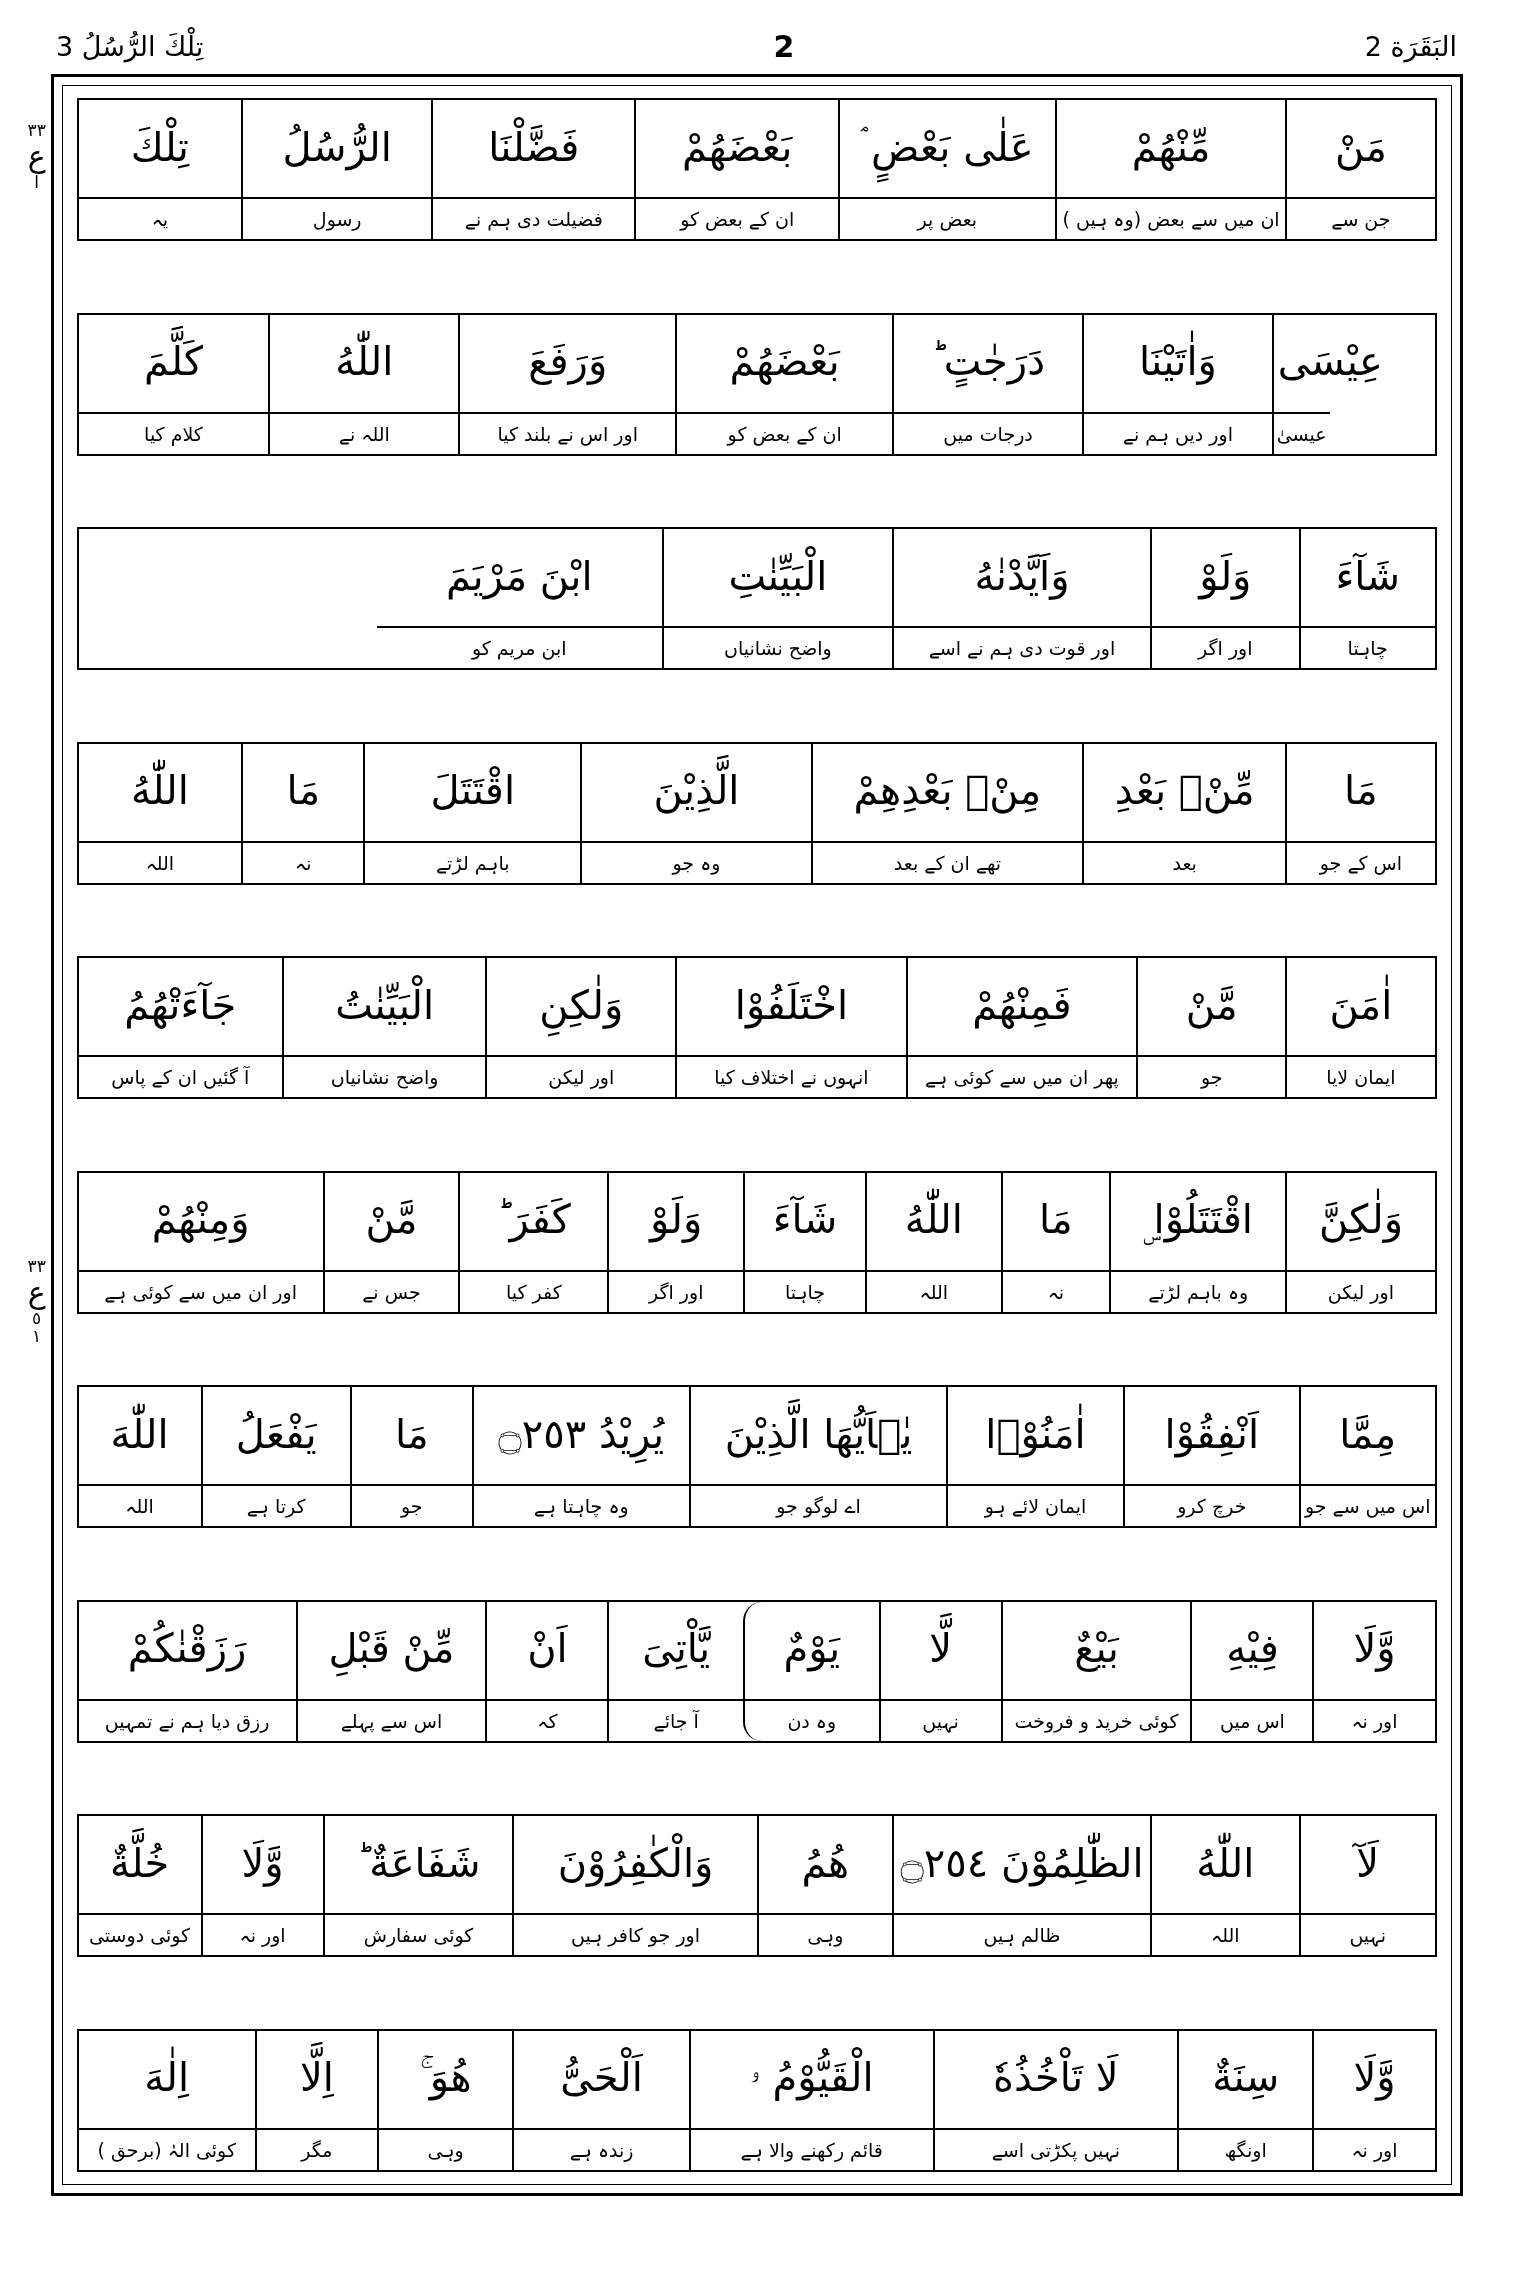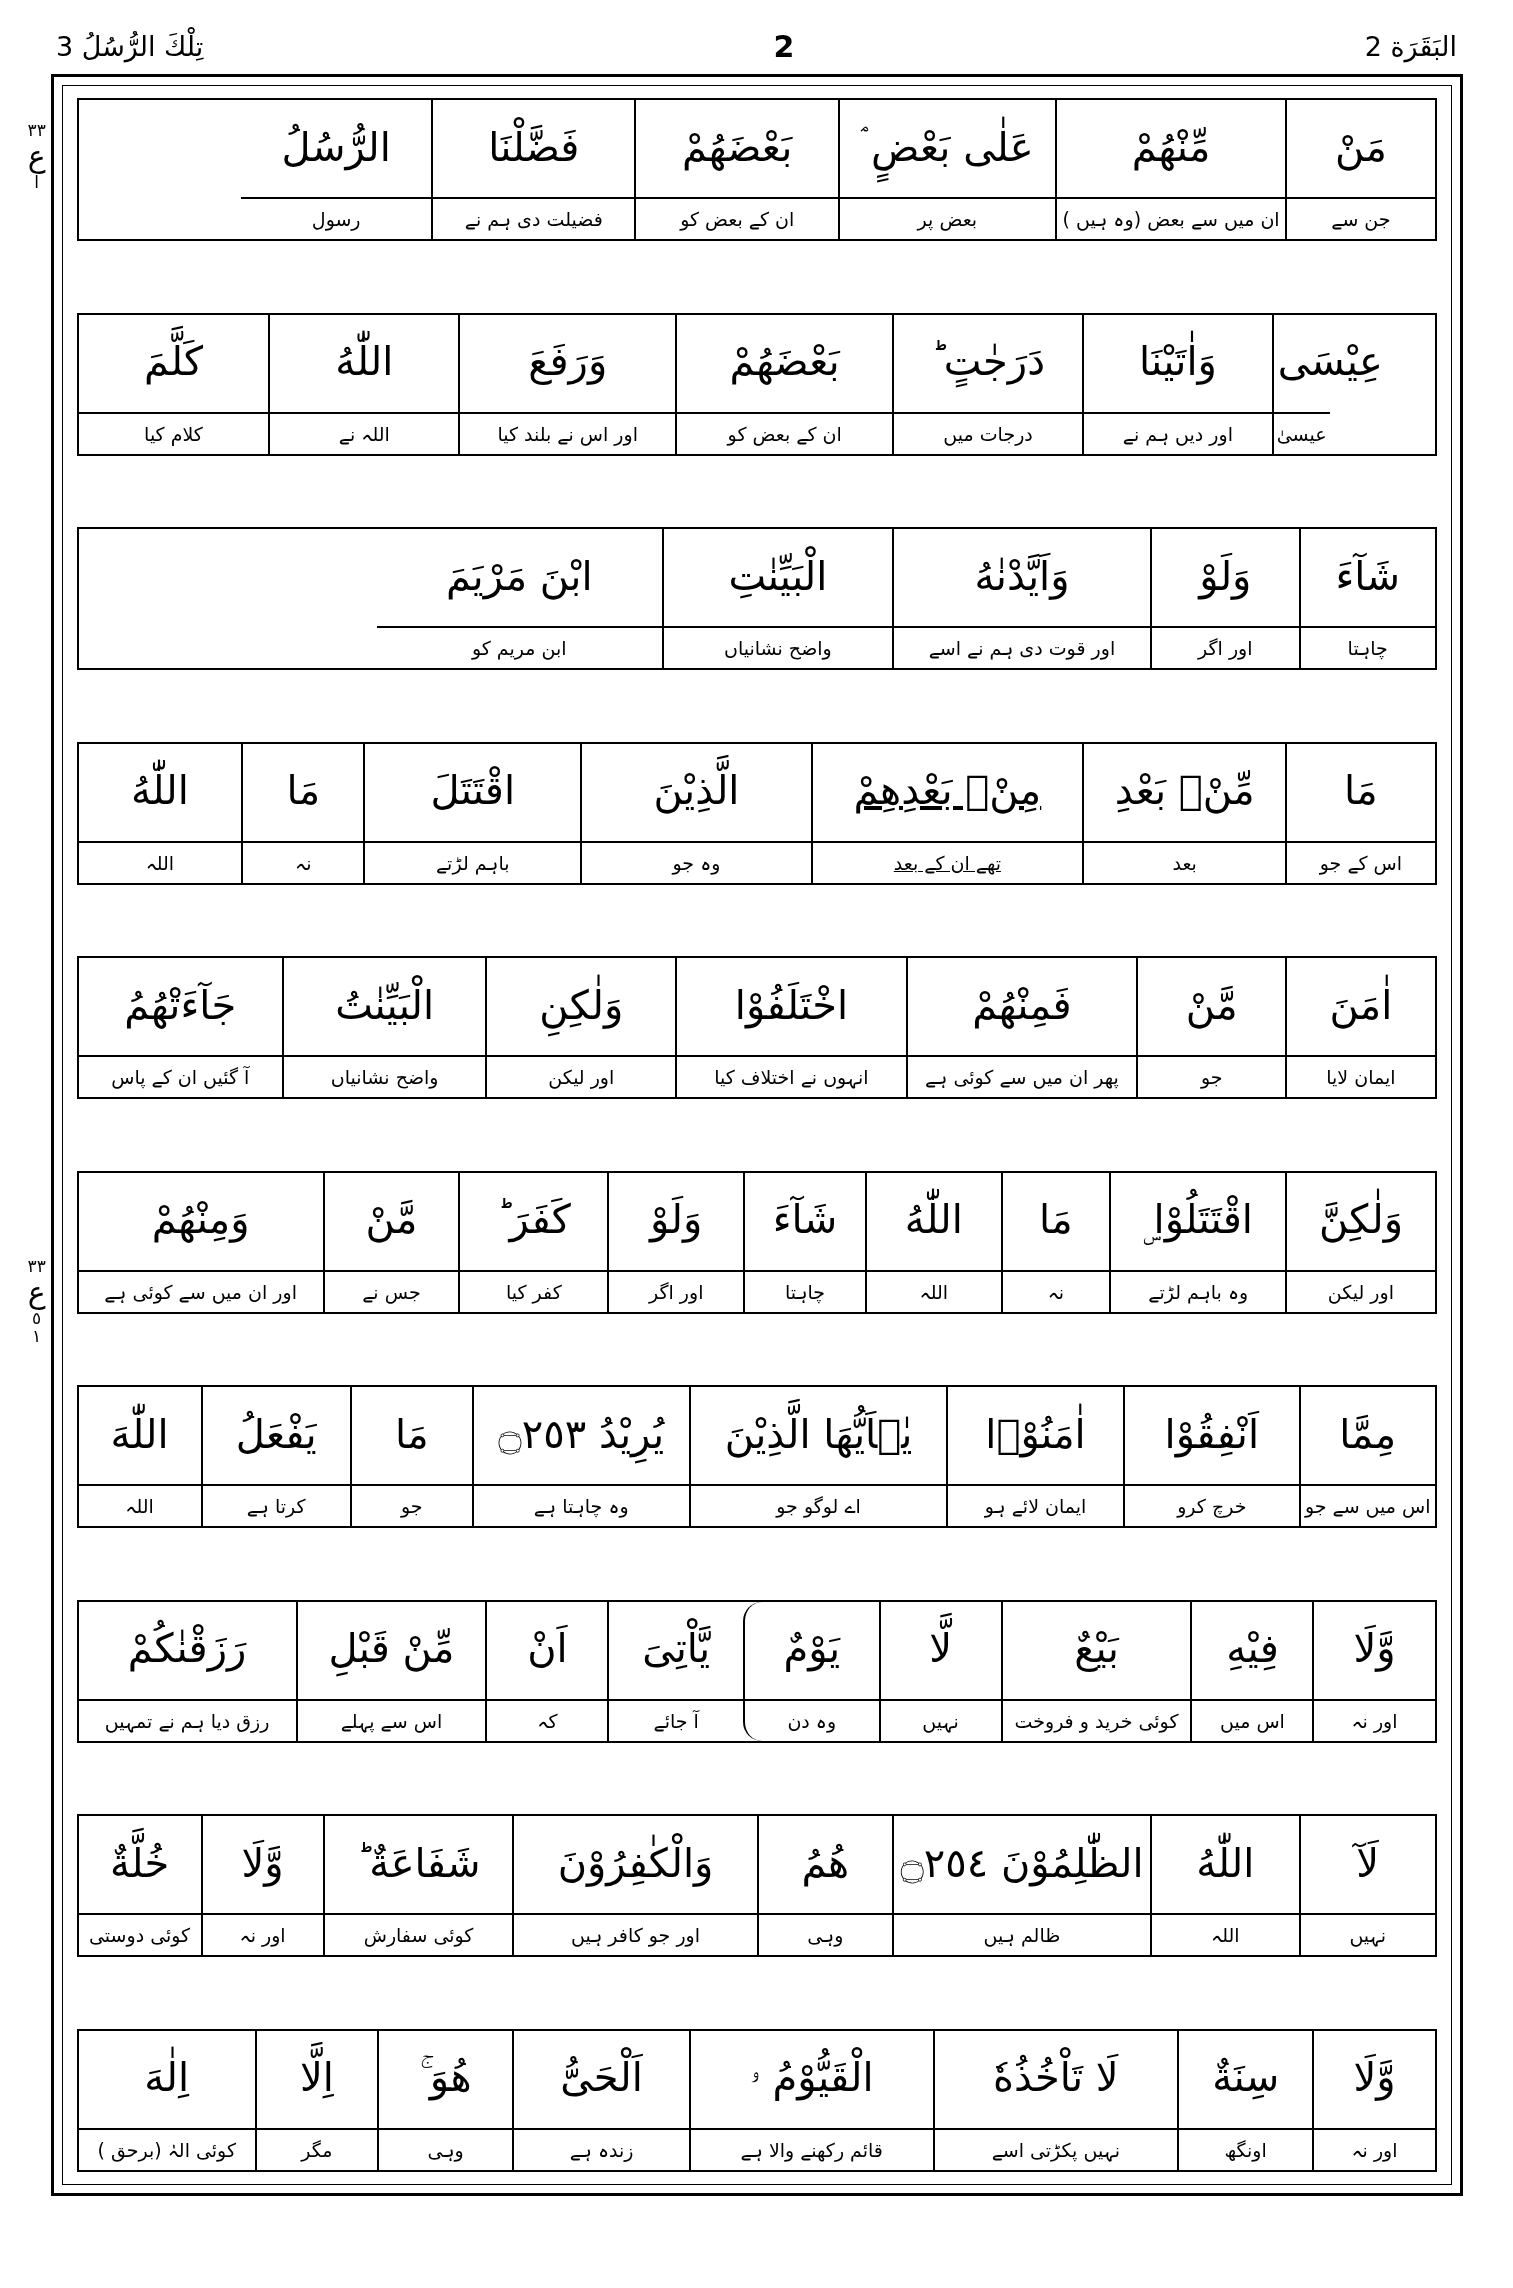--- a/index.html
+++ b/index.html
@@ -169,20 +169,24 @@
             <div class="ur">ان کے بعض کو</div>
           </div>
         <div class="cell" style="flex:0 0 15%;">
             <div class="ar">فَضَّلْنَا</div>
             <div class="ur">فضیلت دی ہم نے</div>
           </div>
         <div class="cell" style="flex:0 0 14%;">
             <div class="ar">الرُّسُلُ</div>
             <div class="ur">رسول</div>
           </div>
+        <div class="cell" style="flex:0 0 12%;">
+            <div class="ar">تِلْكَ</div>
+            <div class="ur">یہ</div>
+          </div>
       </div>
 
       <div class="row">
         <div class="cell" style="flex:0 0 12%;align-items:flex-end;">
             <div class="ar">عِيْسَى</div>
             <div class="ur">عیسیٰ</div>
           </div>
         <div class="cell" style="flex:0 0 14%;">
             <div class="ar">وَاٰتَيْنَا</div>
             <div class="ur">اور دیں ہم نے</div>
@@ -234,21 +238,21 @@
 
       <div class="row">
         <div class="cell" style="flex:0 0 11%;">
             <div class="ar">مَا</div>
             <div class="ur">اس کے جو</div>
           </div>
         <div class="cell" style="flex:0 0 15%;">
             <div class="ar">مِّنْۢ بَعْدِ</div>
             <div class="ur">بعد</div>
           </div>
-        <div class="cell" style="flex:0 0 20%;text-decoration:underline;">
+        <div class="cell" style="flex:0 0 20%;">
             <div class="ar">مِنْۢ بَعْدِهِمْ</div>
             <div class="ur">تھے ان کے بعد</div>
           </div>
         <div class="cell" style="flex:0 0 17%;">
             <div class="ar">الَّذِيْنَ</div>
             <div class="ur">وہ جو</div>
           </div>
         <div class="cell" style="flex:0 0 16%;">
             <div class="ar">اقْتَتَلَ</div>
             <div class="ur">باہم لڑتے</div>

